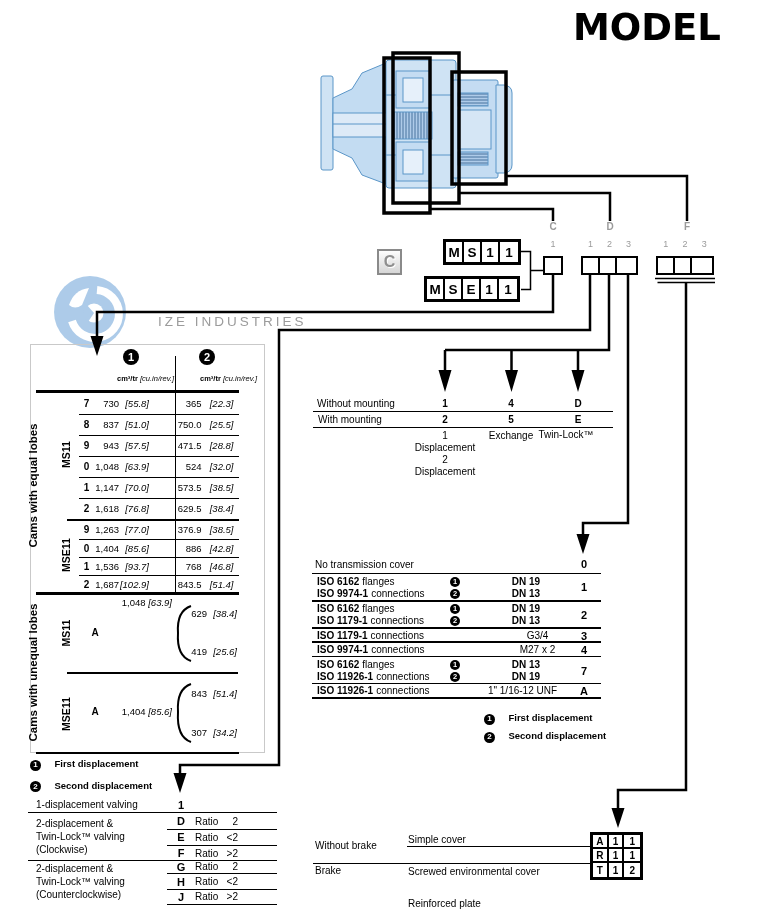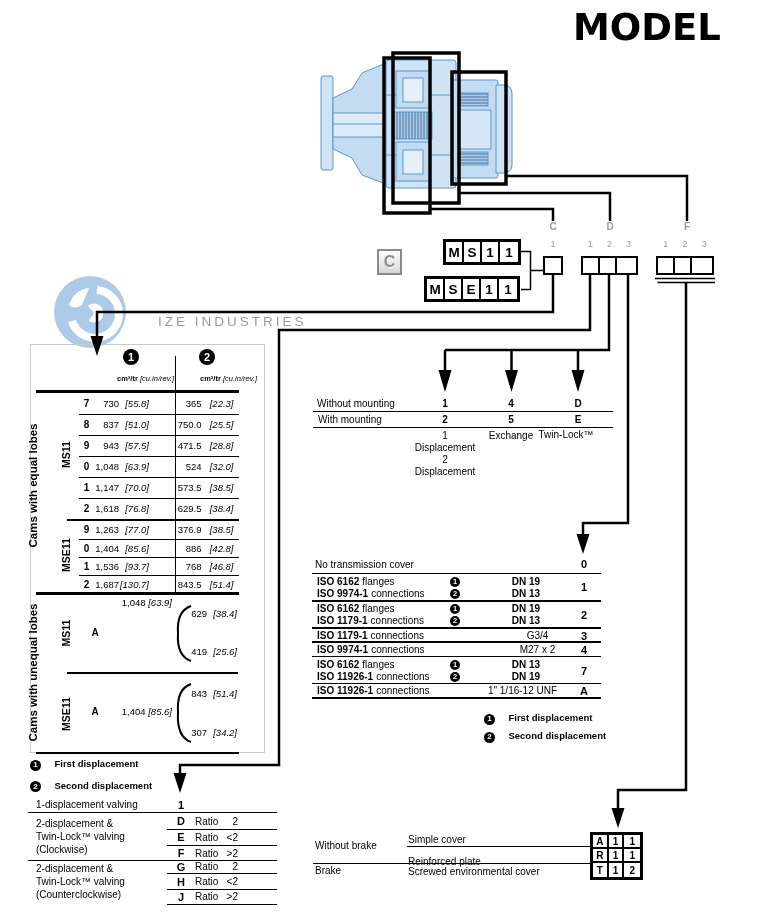--- a/index.html
+++ b/index.html
@@ -279,21 +279,21 @@
         <span class="cd">1</span>
         <span class="cv1">1,536</span>
         <span class="cb1">[93.7]</span>
         <span class="gapc"></span>
         <span class="cv2">768</span>
         <span class="cb2">[46.8]</span>
       </div>
     <div class="erow">
         <span class="cd">2</span>
         <span class="cv1">1,687</span>
-        <span class="cb1">[130.7]</span>
+        <span class="cb1">[102.9]</span>
         <span class="gapc"></span>
         <span class="cv2">843.5</span>
         <span class="cb2">[51.4]</span>
       </div>
   </div>
 
   <div class="abs b center t10" style="left:86px;top:627px;width:18px;z-index:2">A</div>
   <div class="abs right nw t95" style="left:100px;top:597px;width:72px;z-index:2">
     <span>1,048</span> <span class="i">[63.9]</span>
   </div>
@@ -437,21 +437,21 @@
   <div class="ln" style="left:167px;top:888.5px;width:110px;z-index:2"></div>
   <div class="abs b center t11" style="left:172px;top:890.5px;width:18px;z-index:2">J</div>
   <div class="abs t10" style="left:195px;top:891px;z-index:2">Ratio</div>
   <div class="abs right t10" style="left:218px;top:891px;width:20px;z-index:2">&gt;2</div>
   <div class="ln" style="left:167px;top:903.5px;width:110px;z-index:2"></div>
 
   <div class="abs t10 nw" style="left:315px;top:840px;z-index:2">Without brake</div>
   <div class="abs t10 nw" style="left:315px;top:864.5px;z-index:2">Brake</div>
   <div class="abs t10 nw" style="left:408px;top:833.5px;z-index:2">Simple cover</div>
   <div class="ln" style="left:407px;top:846px;width:183px;z-index:2"></div>
-  <div class="abs t10 nw" style="left:408px;top:856px;z-index:2">Reinforced plate</div>
+  <div class="abs t10 nw" style="left:408px;top:898px;z-index:2">Reinforced plate</div>
   <div class="ln" style="left:313px;top:862.5px;width:277px;z-index:2"></div>
   <div class="abs t10 nw" style="left:408px;top:865.5px;z-index:2">Screwed environmental cover</div>
 
   <div class="grid" style="left:590px;top:832px;z-index:2">
     <div class="grow">
       <div class="gcell">A</div>
       <div class="gcell">1</div>
       <div class="gcell">1</div>
     </div>
     <div class="grow">

